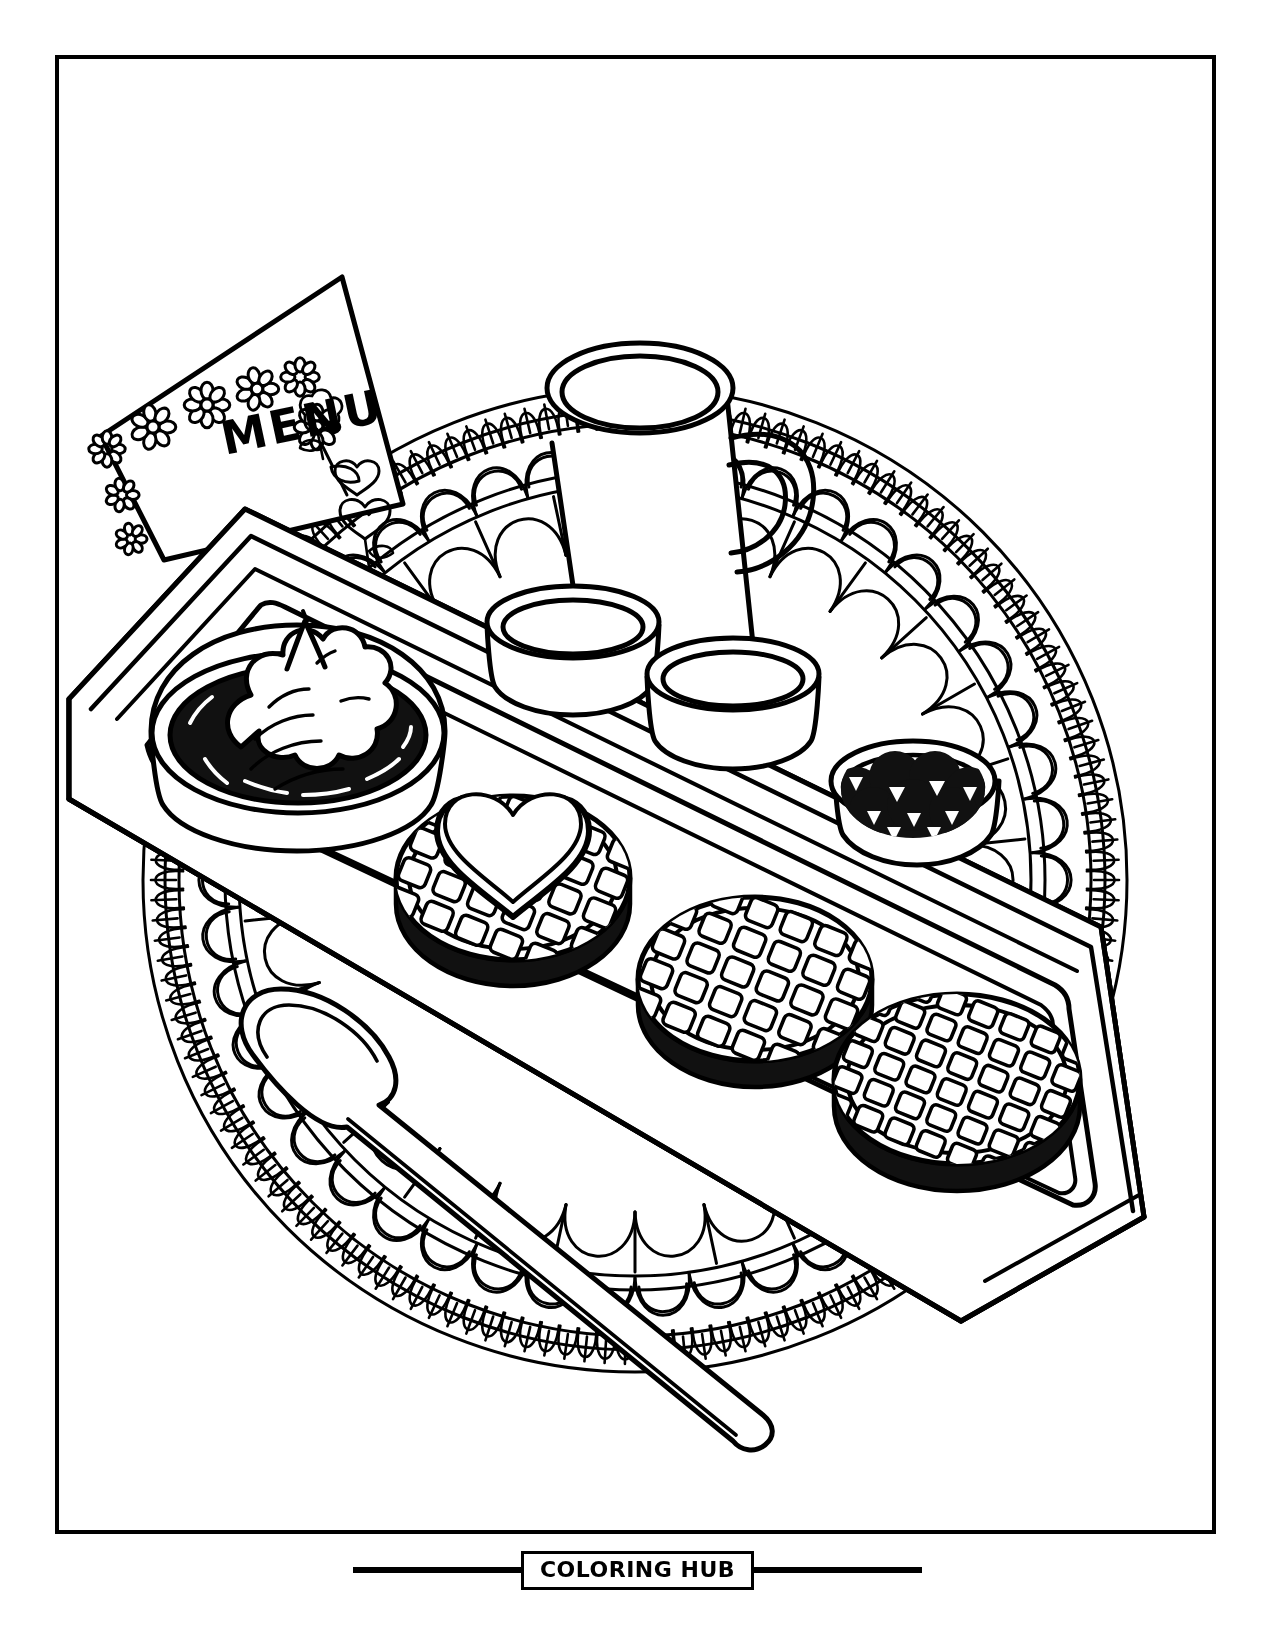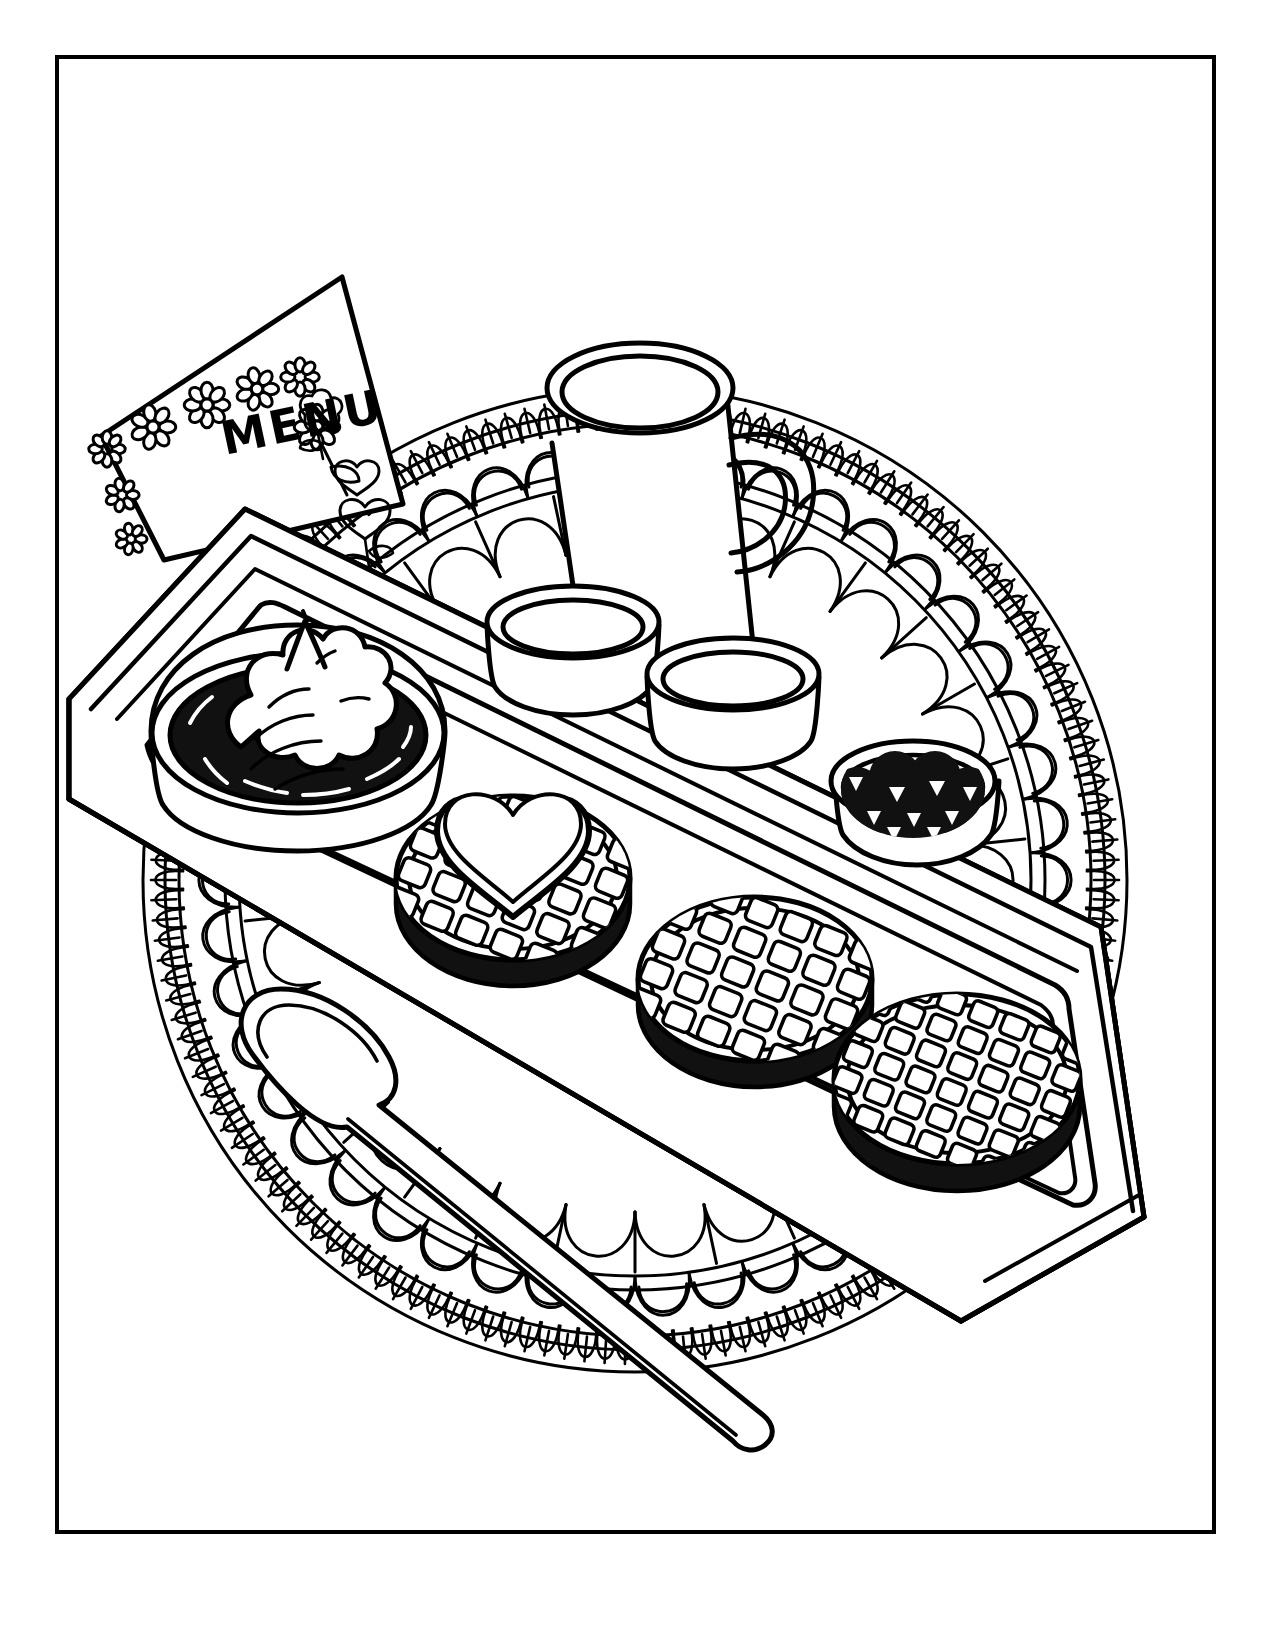--- a/index.html
+++ b/index.html
@@ -922,14 +922,21 @@
         <g>
           <path d="M198,1000 c-24,-32 -10,-66 28,-66 c44,0 90,34 108,68 c12,22 8,42 -10,48 l384,310 c12,10 12,22 2,30 c-10,8 -24,6 -32,-4 L292,1072 c-30,6 -72,-42 -94,-72 z" fill="#ffffff" stroke-width="5"></path>
           <path d="M212,1002 c-18,-26 -8,-52 22,-52 c36,0 74,28 88,56" fill="none" stroke-width="3.6"></path>
           <path d="M293,1064 l388,316" fill="none" stroke-width="3.6"></path>
         </g>
 
       </g>
     </svg>
   </div>
 
+  <div id="footer">
+    <div class="foot-rule"></div>
+    <div id="brand-box">
+      <div id="brand-text">COLORING HUB</div>
+    </div>
+    <div class="foot-rule"></div>
+  </div>
 
 </div>
 
 </body></html>

